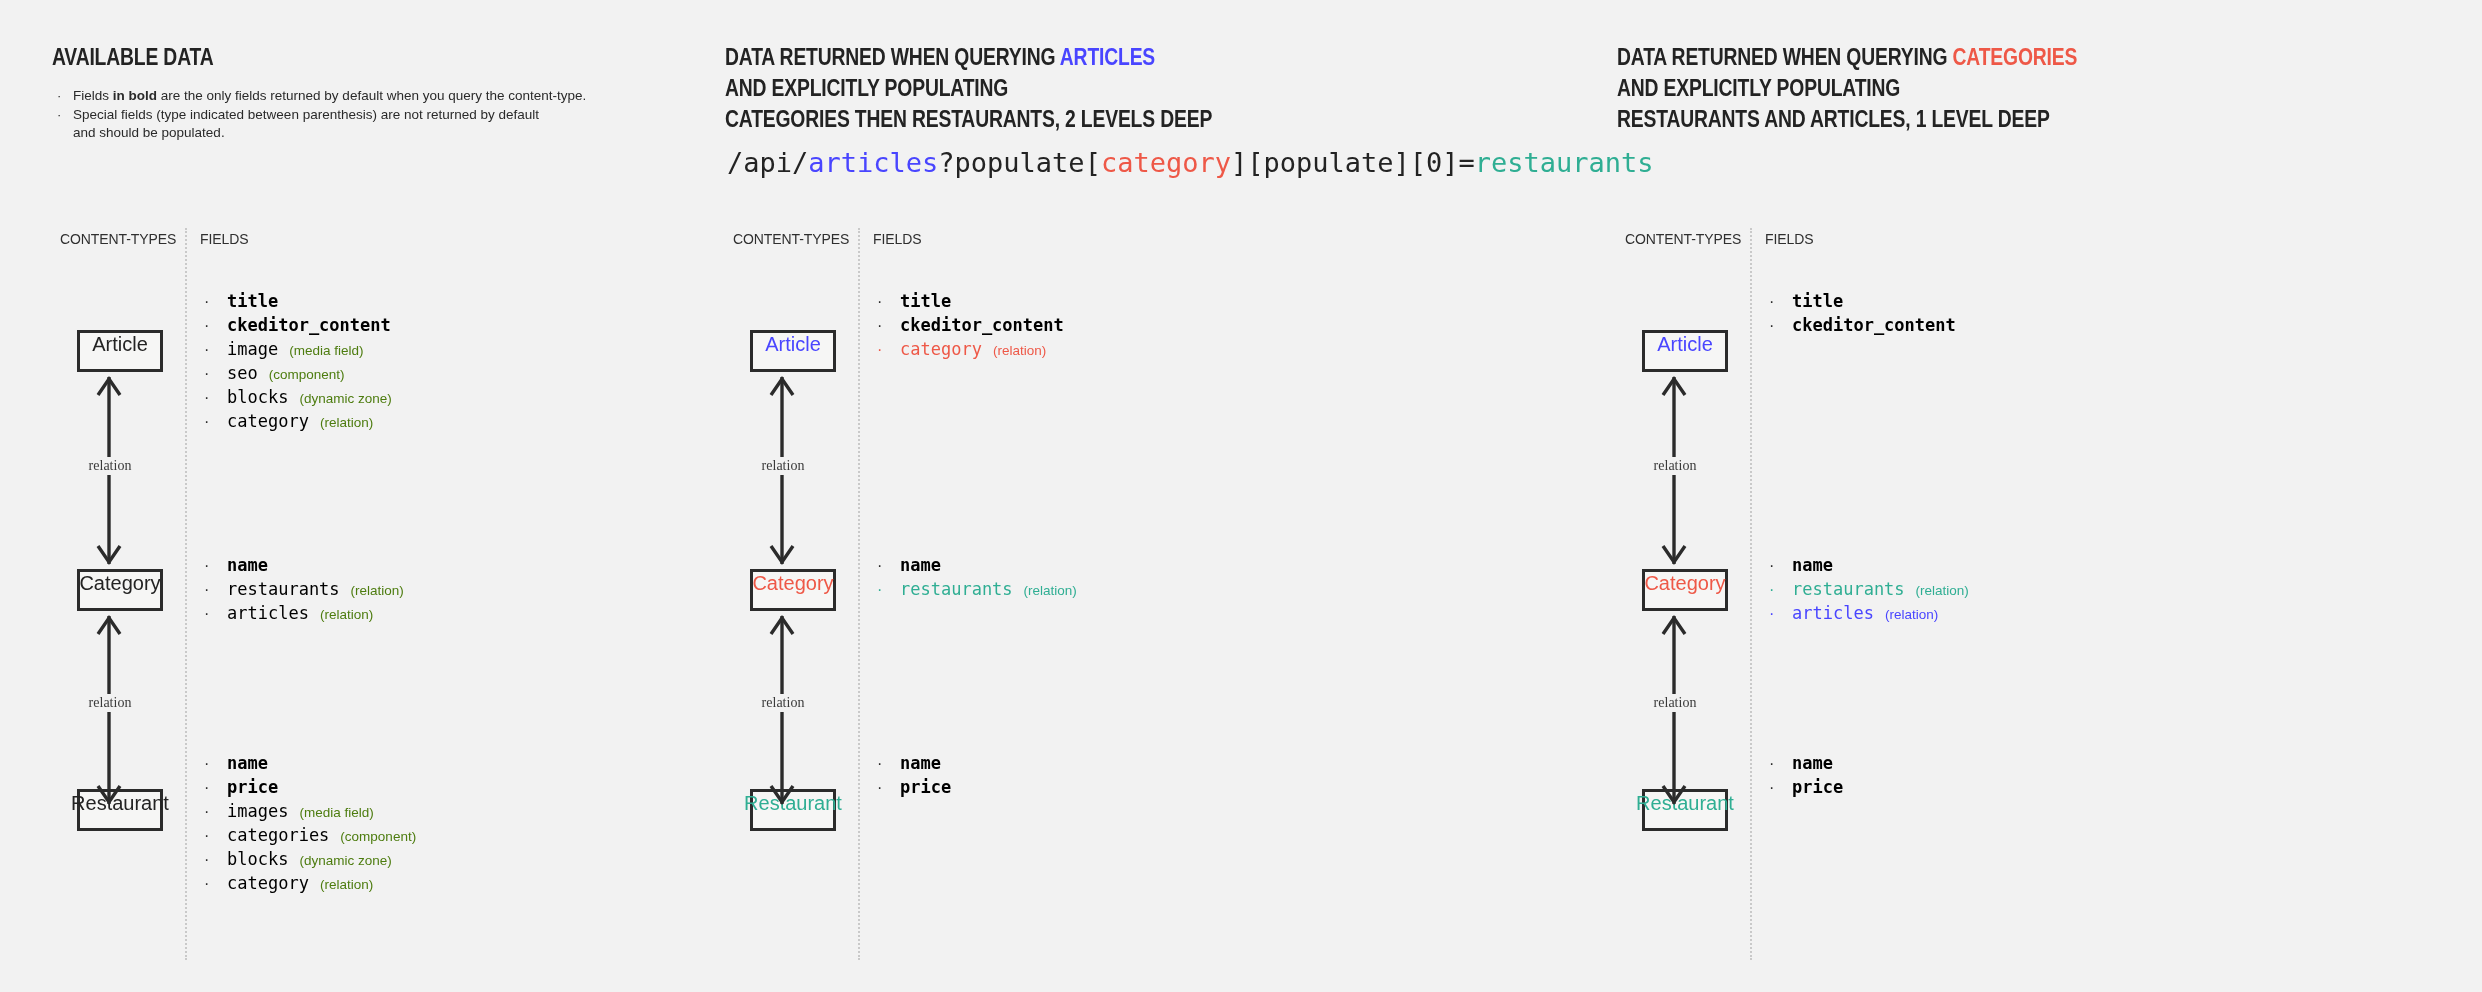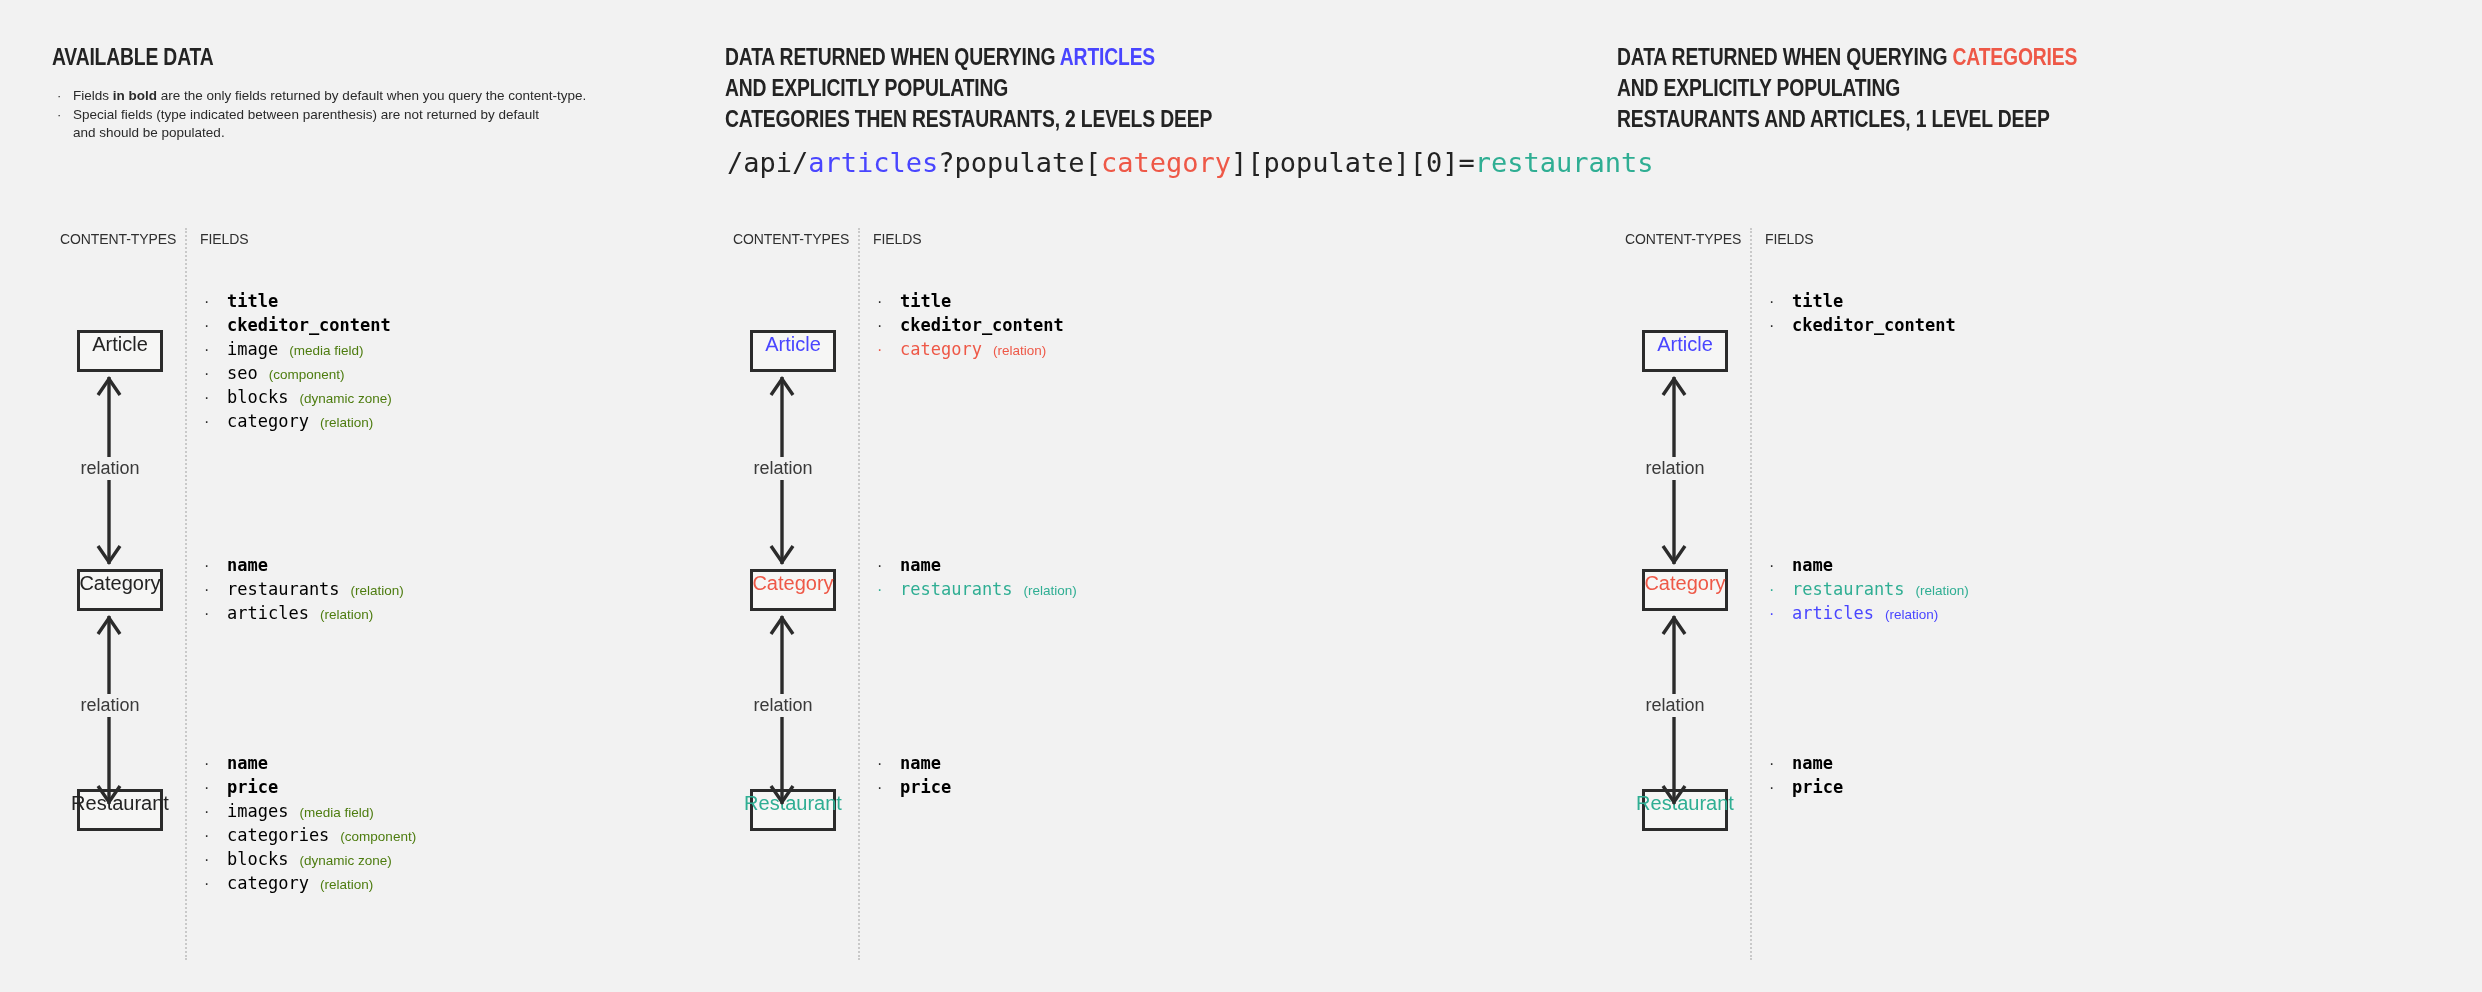--- a/index.html
+++ b/index.html
@@ -24,21 +24,21 @@
   .ct-label{left:60px;}
   .fields-label{left:200px;}
   .divider{position:absolute;left:185px;top:228px;height:732px;width:0;border-left:2px dotted var(--c-divider);}
   .ct-box{position:absolute;left:56px;width:86px;height:42px;border:3px solid var(--c-border);
     background:#f6f6f5;display:flex;justify-content:center;
     font-size:20px;color:var(--c-ink);white-space:nowrap;margin-left:21px;}
   .box-article{top:330px;} .box-category{top:569px;} .box-restaurant{top:789px;}
   .arrow{position:absolute;left:95px;}
   .arrow-1{top:374px;} .arrow-2{top:613px;}
   .relation-label{position:absolute;left:110px;transform:translateX(-50%);
-    background:var(--c-bg);padding:1px 6px;font-size:18px;color:var(--c-label);white-space:nowrap;}
+    background:var(--c-bg);padding:1px 6px;font-size:14px;color:var(--c-label);white-space:nowrap;font-family:Liberation Serif, serif;}
   .rel-1{top:457px;} .rel-2{top:694px;}
   .fields-group{position:absolute;left:204px;}
   .fg-article{top:291px;} .fg-category{top:555px;} .fg-restaurant{top:753px;}
   .field-line{display:flex;align-items:baseline;height:24px;white-space:nowrap;}
   .dot{width:23px;flex:0 0 23px;font-size:16px;color:#2b2b2b;}
   .fname{font-family:"DejaVu Sans Mono",monospace;font-size:17px;color:#000000;}
   .fname.bold{font-weight:700;}
   .ftype{font-size:13.5px;color:#4d7c0f;margin-left:11px;}
   svg polyline, svg line{stroke:var(--c-border);stroke-width:3.4;fill:none;}
 </style>

